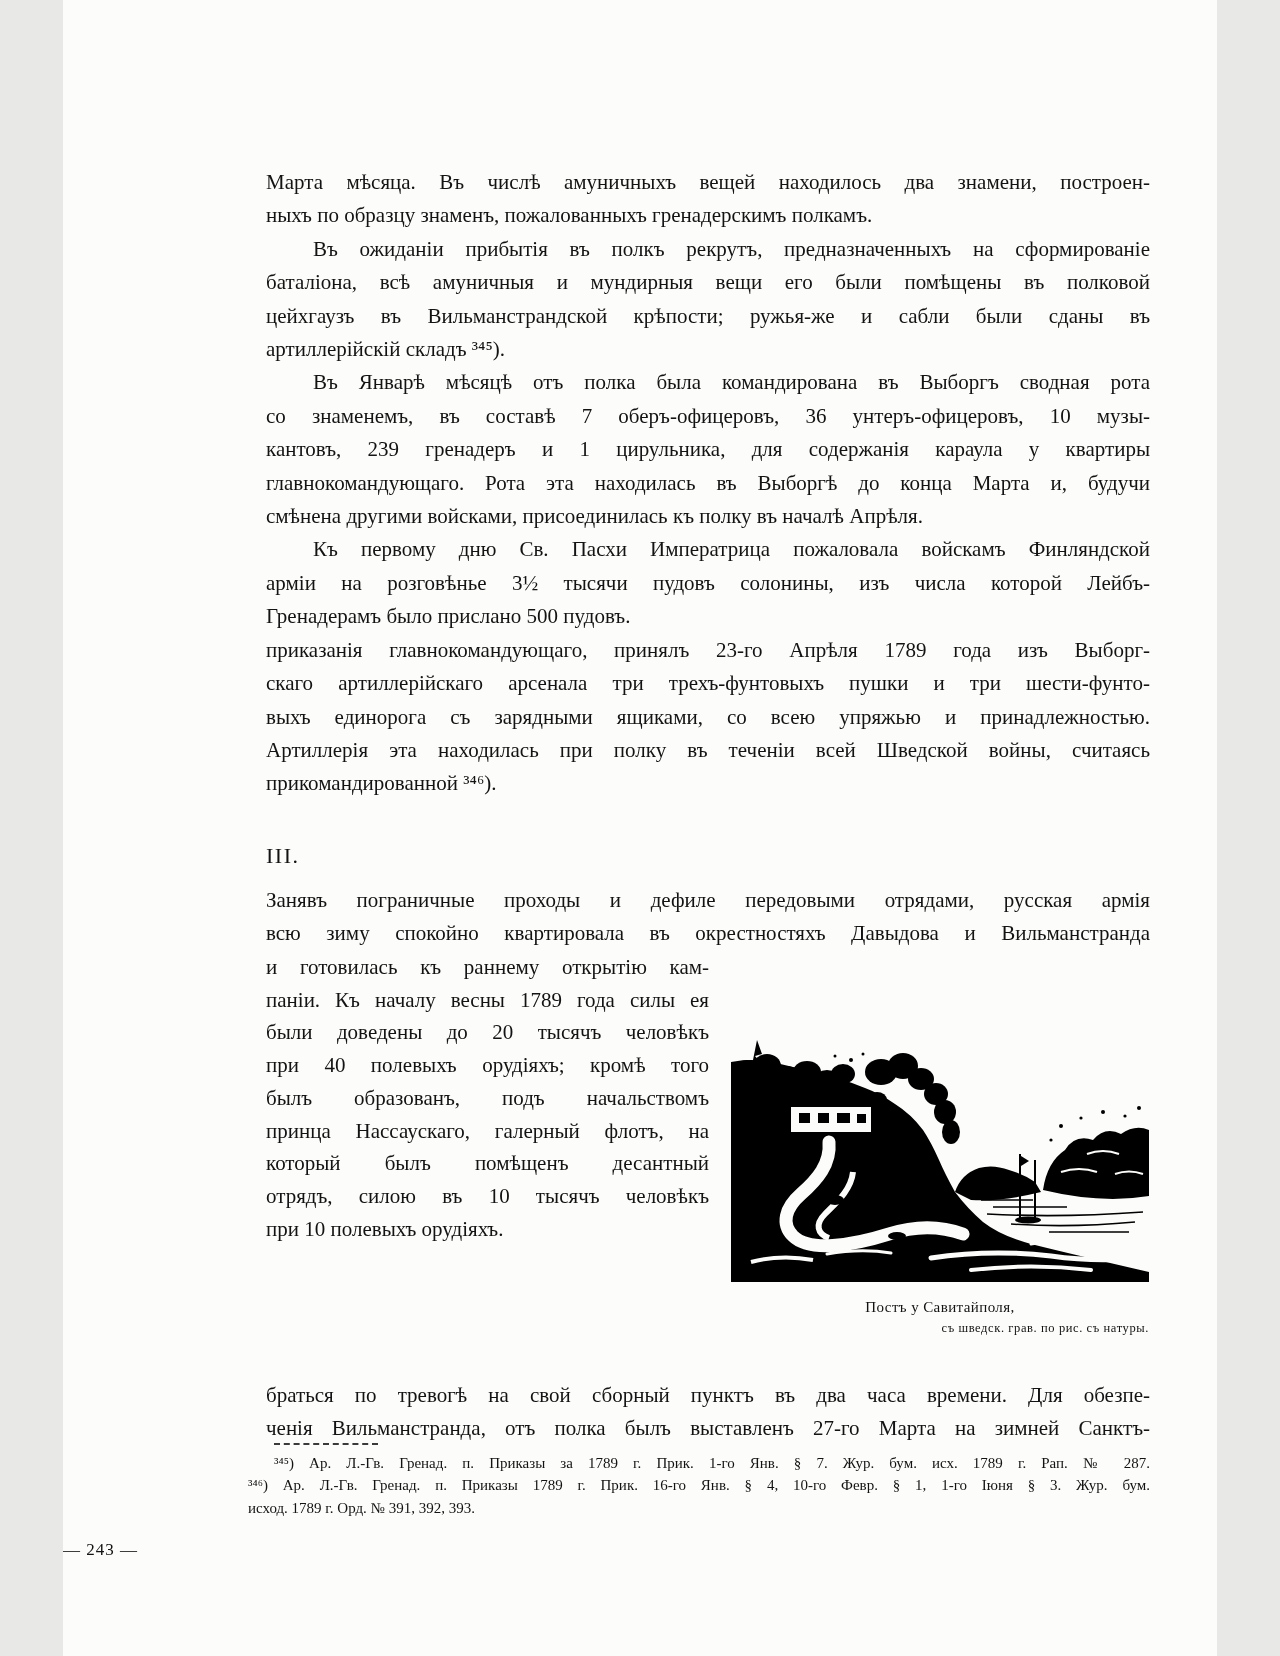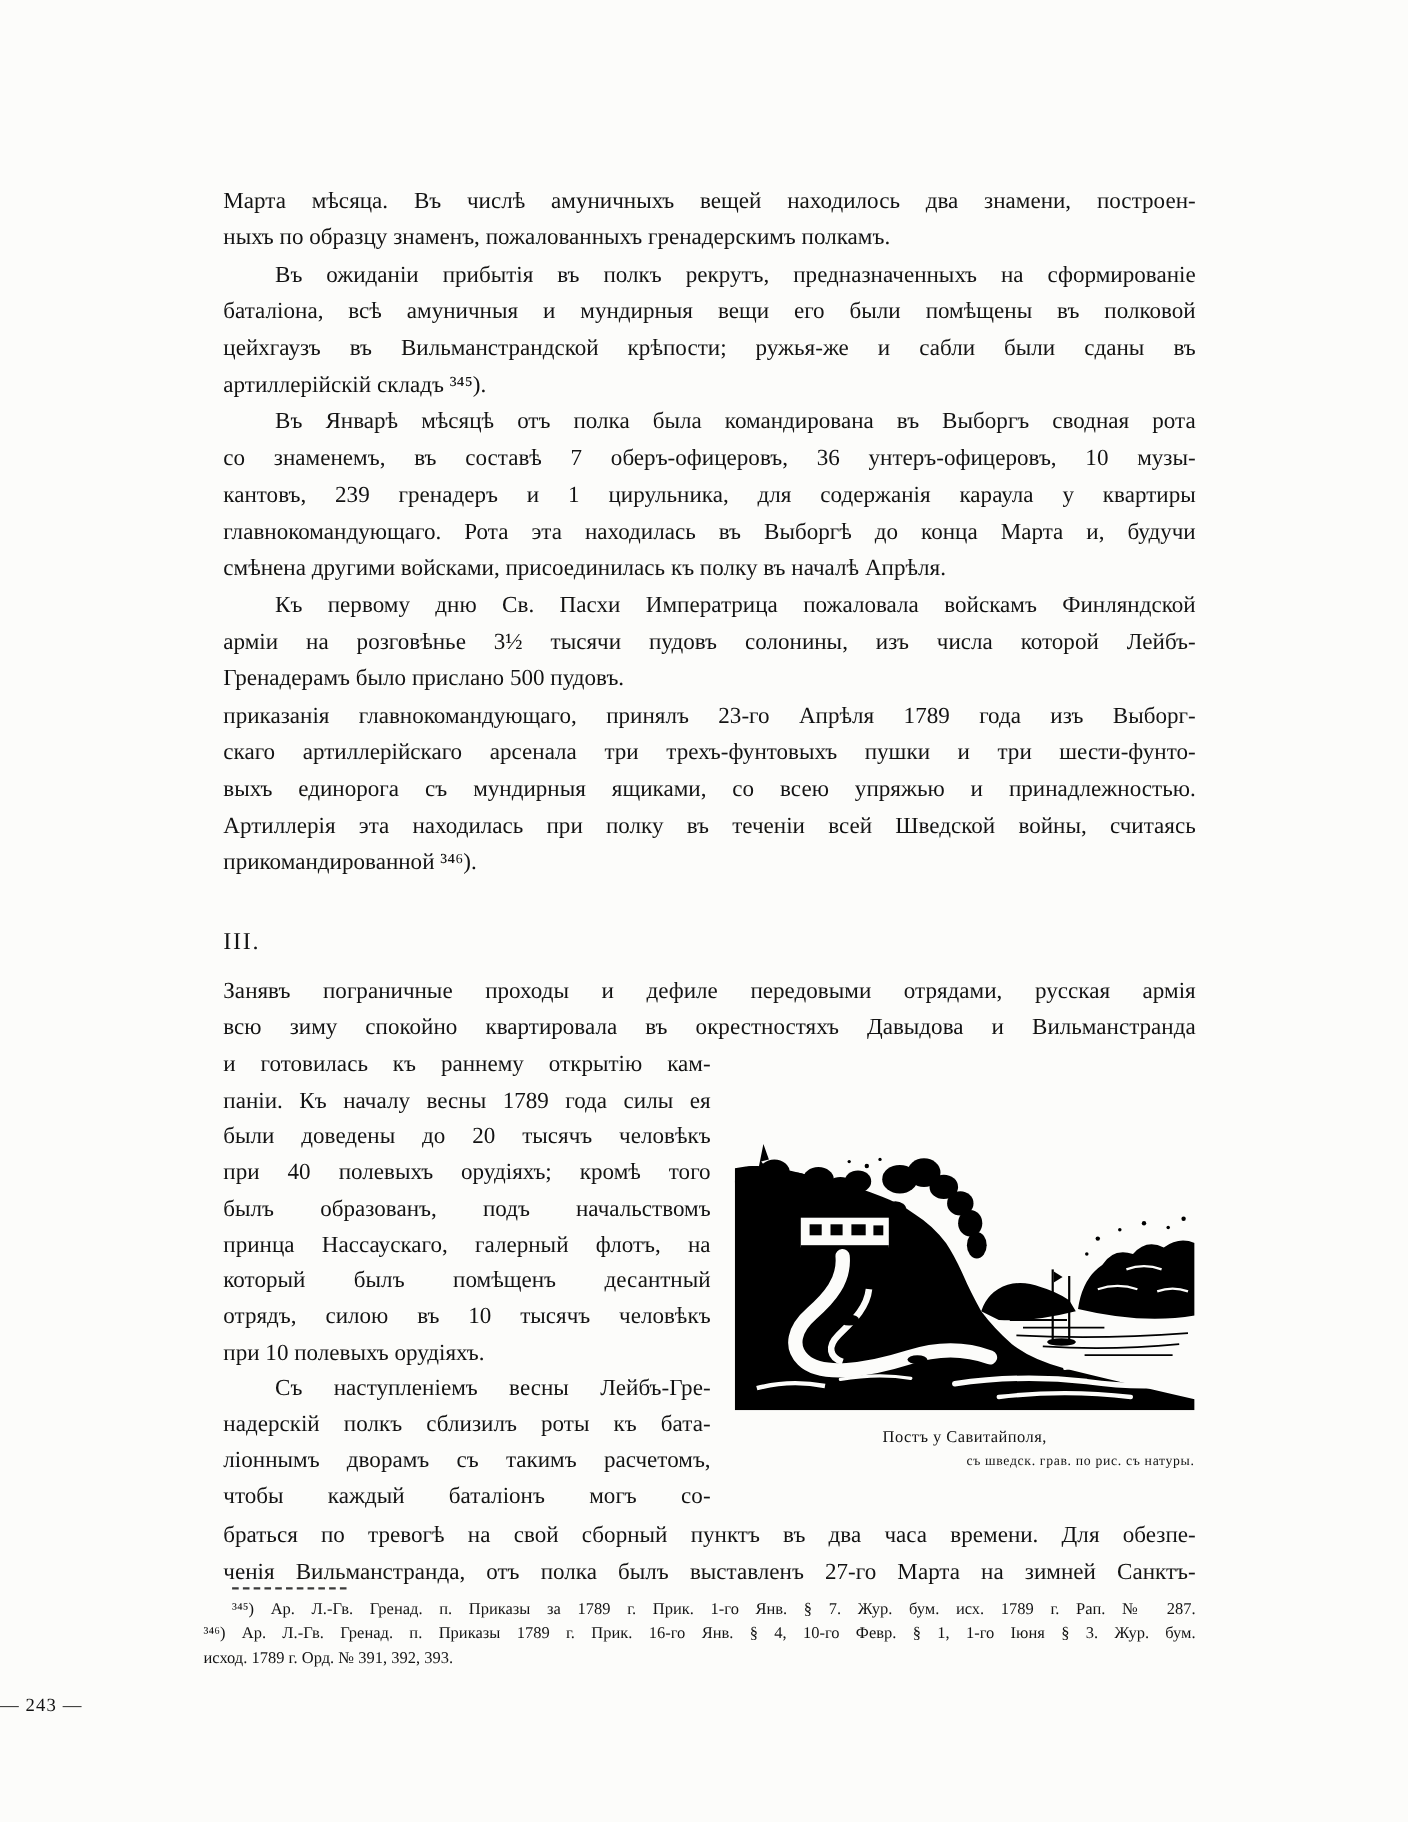--- a/index.html
+++ b/index.html
@@ -1,17 +1,17 @@
 <!DOCTYPE html>
 <html><head>
 <meta charset="utf-8">
 <style>
   html,body{margin:0;padding:0;background:#e8e8e6;}
   .page{
-    position:relative;width:1280px;height:1656px;margin:0 auto;
+    position:relative;width:1154px;height:1656px;margin:0 auto;
     background:#fcfcfa;color:#131313;
     font-family:"Liberation Serif","DejaVu Serif",serif;
     overflow:hidden;
   }
   .block{position:absolute;}
   .ln{text-align:justify;text-align-last:justify;}
   .ln.end{text-align-last:left;}
   .ln.ind{text-indent:47px;}
 
   #top-block{left:203px;top:166px;width:884px;font-size:21px;line-height:33.4px;}
@@ -45,21 +45,21 @@
       <div class="ln ind">Въ Январѣ мѣсяцѣ отъ полка была командирована въ Выборгъ сводная рота</div>
       <div class="ln">со знаменемъ, въ составѣ 7 оберъ-офицеровъ, 36 унтеръ-офицеровъ, 10 музы-</div>
       <div class="ln">кантовъ, 239 гренадеръ и 1 цирульника, для содержанія караула у квартиры</div>
       <div class="ln">главнокомандующаго. Рота эта находилась въ Выборгѣ до конца Марта и, будучи</div>
       <div class="ln end">смѣнена другими войсками, присоединилась къ полку въ началѣ Апрѣля.</div>
       <div class="ln ind">Къ первому дню Св. Пасхи Императрица пожаловала войскамъ Финляндской</div>
       <div class="ln">арміи на розговѣнье 3½ тысячи пудовъ солонины, изъ числа которой Лейбъ-</div>
       <div class="ln end">Гренадерамъ было прислано 500 пудовъ.</div>
       <div class="ln">приказанія главнокомандующаго, принялъ 23-го Апрѣля 1789 года изъ Выборг-</div>
       <div class="ln">скаго артиллерійскаго арсенала три трехъ-фунтовыхъ пушки и три шести-фунто-</div>
-      <div class="ln">выхъ единорога съ мундирныя ящиками, со всею упряжью и принадлежностью.</div>
+      <div class="ln">выхъ единорога съ зарядными ящиками, со всею упряжью и принадлежностью.</div>
       <div class="ln">Артиллерія эта находилась при полку въ теченіи всей Шведской войны, считаясь</div>
       <div class="ln end">прикомандированной ³⁴⁶).</div>
     </div>
 
   <div id="heading" class="block">III.</div>
 
   <div id="mid-full" class="block">
       <div class="ln">Занявъ пограничные проходы и дефиле передовыми отрядами, русская армія</div>
       <div class="ln">всю зиму спокойно квартировала въ окрестностяхъ Давыдова и Вильманстранда</div>
     </div>
@@ -68,26 +68,20 @@
     <div>
         <div class="ln">и готовилась къ раннему открытію кам-</div>
         <div class="ln">паніи. Къ началу весны 1789 года силы ея</div>
         <div class="ln">были доведены до 20 тысячъ человѣкъ</div>
         <div class="ln">при 40 полевыхъ орудіяхъ; кромѣ того</div>
         <div class="ln">былъ образованъ, подъ начальствомъ</div>
         <div class="ln">принца Нассаускаго, галерный флотъ, на</div>
         <div class="ln">который былъ помѣщенъ десантный</div>
         <div class="ln">отрядъ, силою въ 10 тысячъ человѣкъ</div>
         <div class="ln end">при 10 полевыхъ орудіяхъ.</div>
-      </div>
-    <div>
-        <div class="ln ind">Съ наступленіемъ весны Лейбъ-Гре-</div>
-        <div class="ln">надерскій полкъ сблизилъ роты къ бата-</div>
-        <div class="ln">ліоннымъ дворамъ съ такимъ расчетомъ,</div>
-        <div class="ln">чтобы каждый баталіонъ могъ со-</div>
       </div>
   </div>
 
   <div id="bottom-full" class="block">
       <div class="ln">браться по тревогѣ на свой сборный пунктъ въ два часа времени. Для обезпе-</div>
       <div class="ln">ченія Вильманстранда, отъ полка былъ выставленъ 27-го Марта на зимней Санктъ-</div>
     </div>
 
   <div id="illustration" class="block">
     <svg width="418" height="260" viewBox="0 0 418 260" xmlns="http://www.w3.org/2000/svg">

